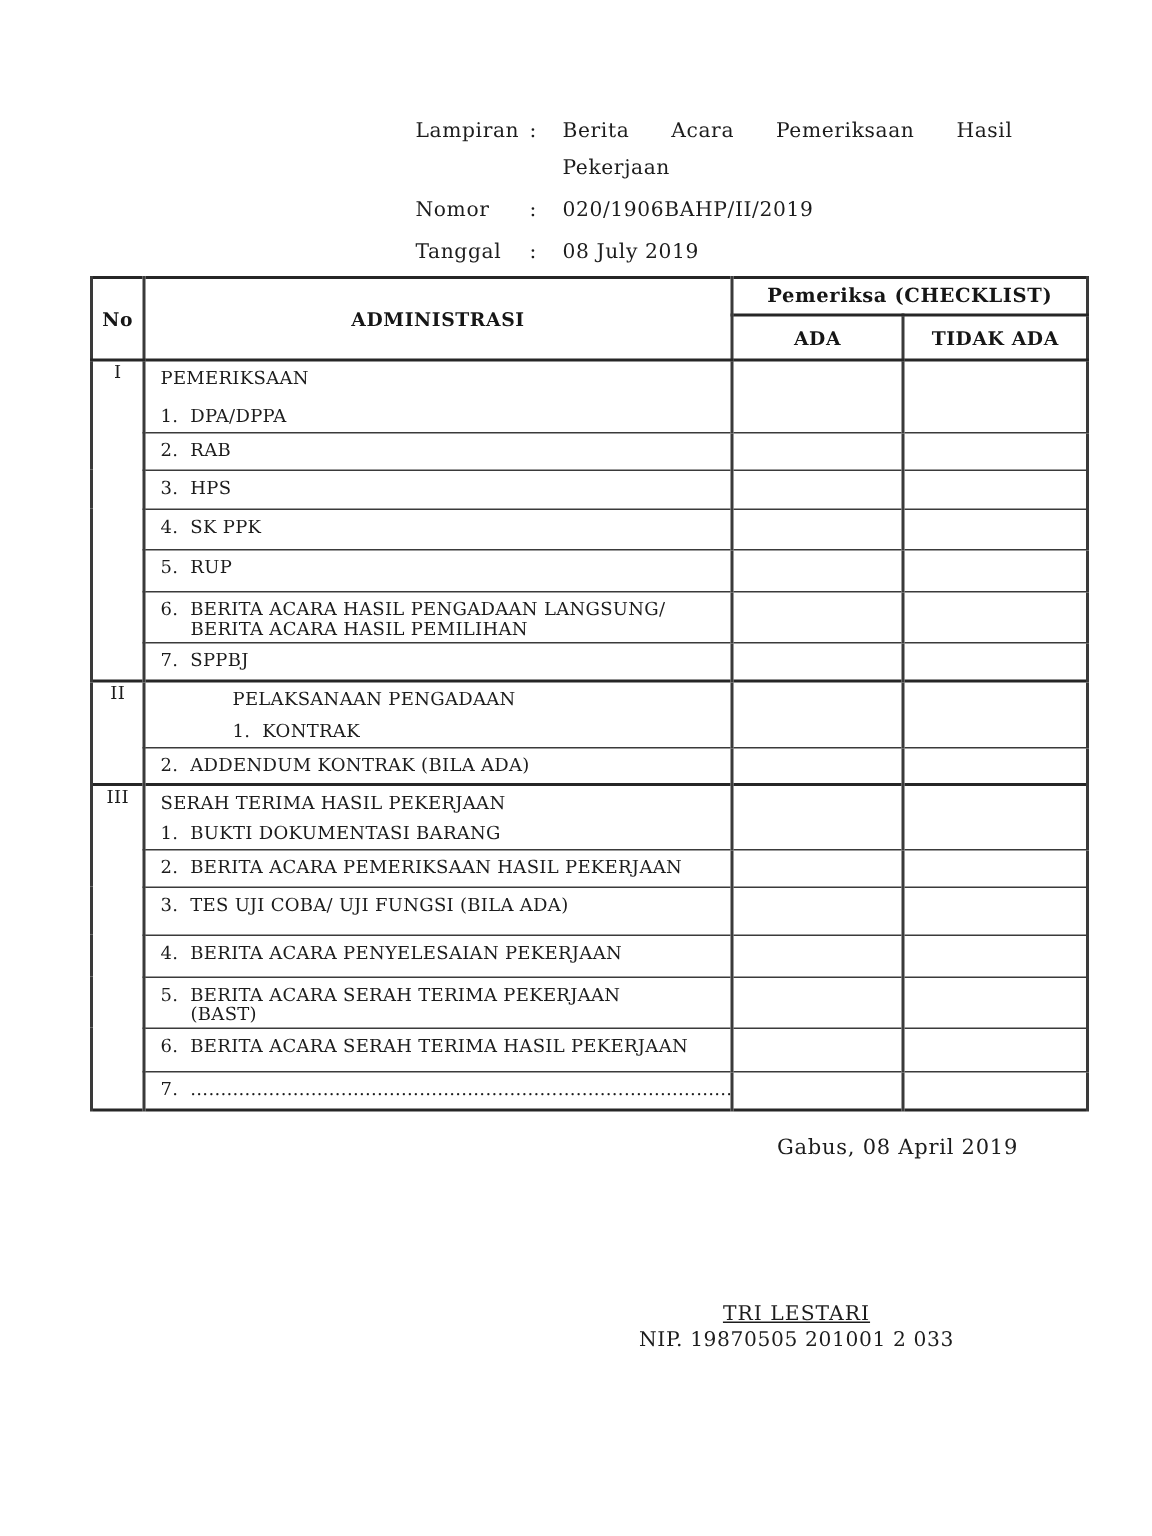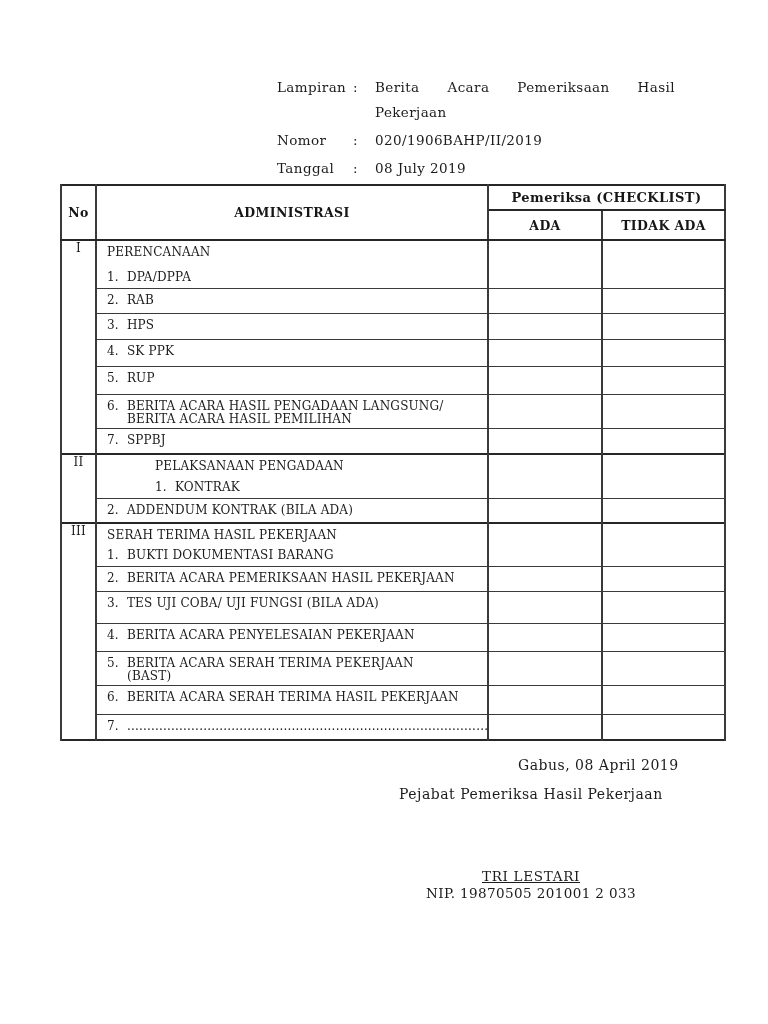--- a/index.html
+++ b/index.html
@@ -83,21 +83,21 @@
       <tr style="height:30px">
         <th>ADA</th>
         <th>TIDAK ADA</th>
       </tr>
     </thead>
     <tbody>
         <tr class="sec-start" style="height: 48px;">
           <td class="no-cell" rowspan="7">I</td>
           <td class="admin-cell">
             <div class="cellwrap" style="height: 40px;">
-              <div class="sec-title">PERENCANAAN</div>
+              <div class="sec-title">PEMERIKSAAN</div>
               <div class="item">1.&nbsp; DPA/DPPA</div>
             </div>
           </td>
           <td class="check-cell"></td>
           <td class="check-cell"></td>
         </tr>
         <tr style="height: 25px;">
           <td class="admin-cell pad">
             <div class="item">2.&nbsp; RAB</div>
           </td>
@@ -209,17 +209,16 @@
           <td class="admin-cell pad">
             <div class="item dots">7.&nbsp; ...............................................................................................dst</div>
           </td>
           <td class="check-cell"></td>
           <td class="check-cell"></td>
         </tr>
       </tbody>
   </table>
 
   <div class="f-place">Gabus, 08 April 2019</div>
-  <div class="f-role">Pejabat Pemeriksa Hasil Pekerjaan</div>
   <div class="f-name">TRI LESTARI</div>
   <div class="f-nip">NIP. 19870505 201001 2 033</div>
 
 </div>
 
 </body></html>

